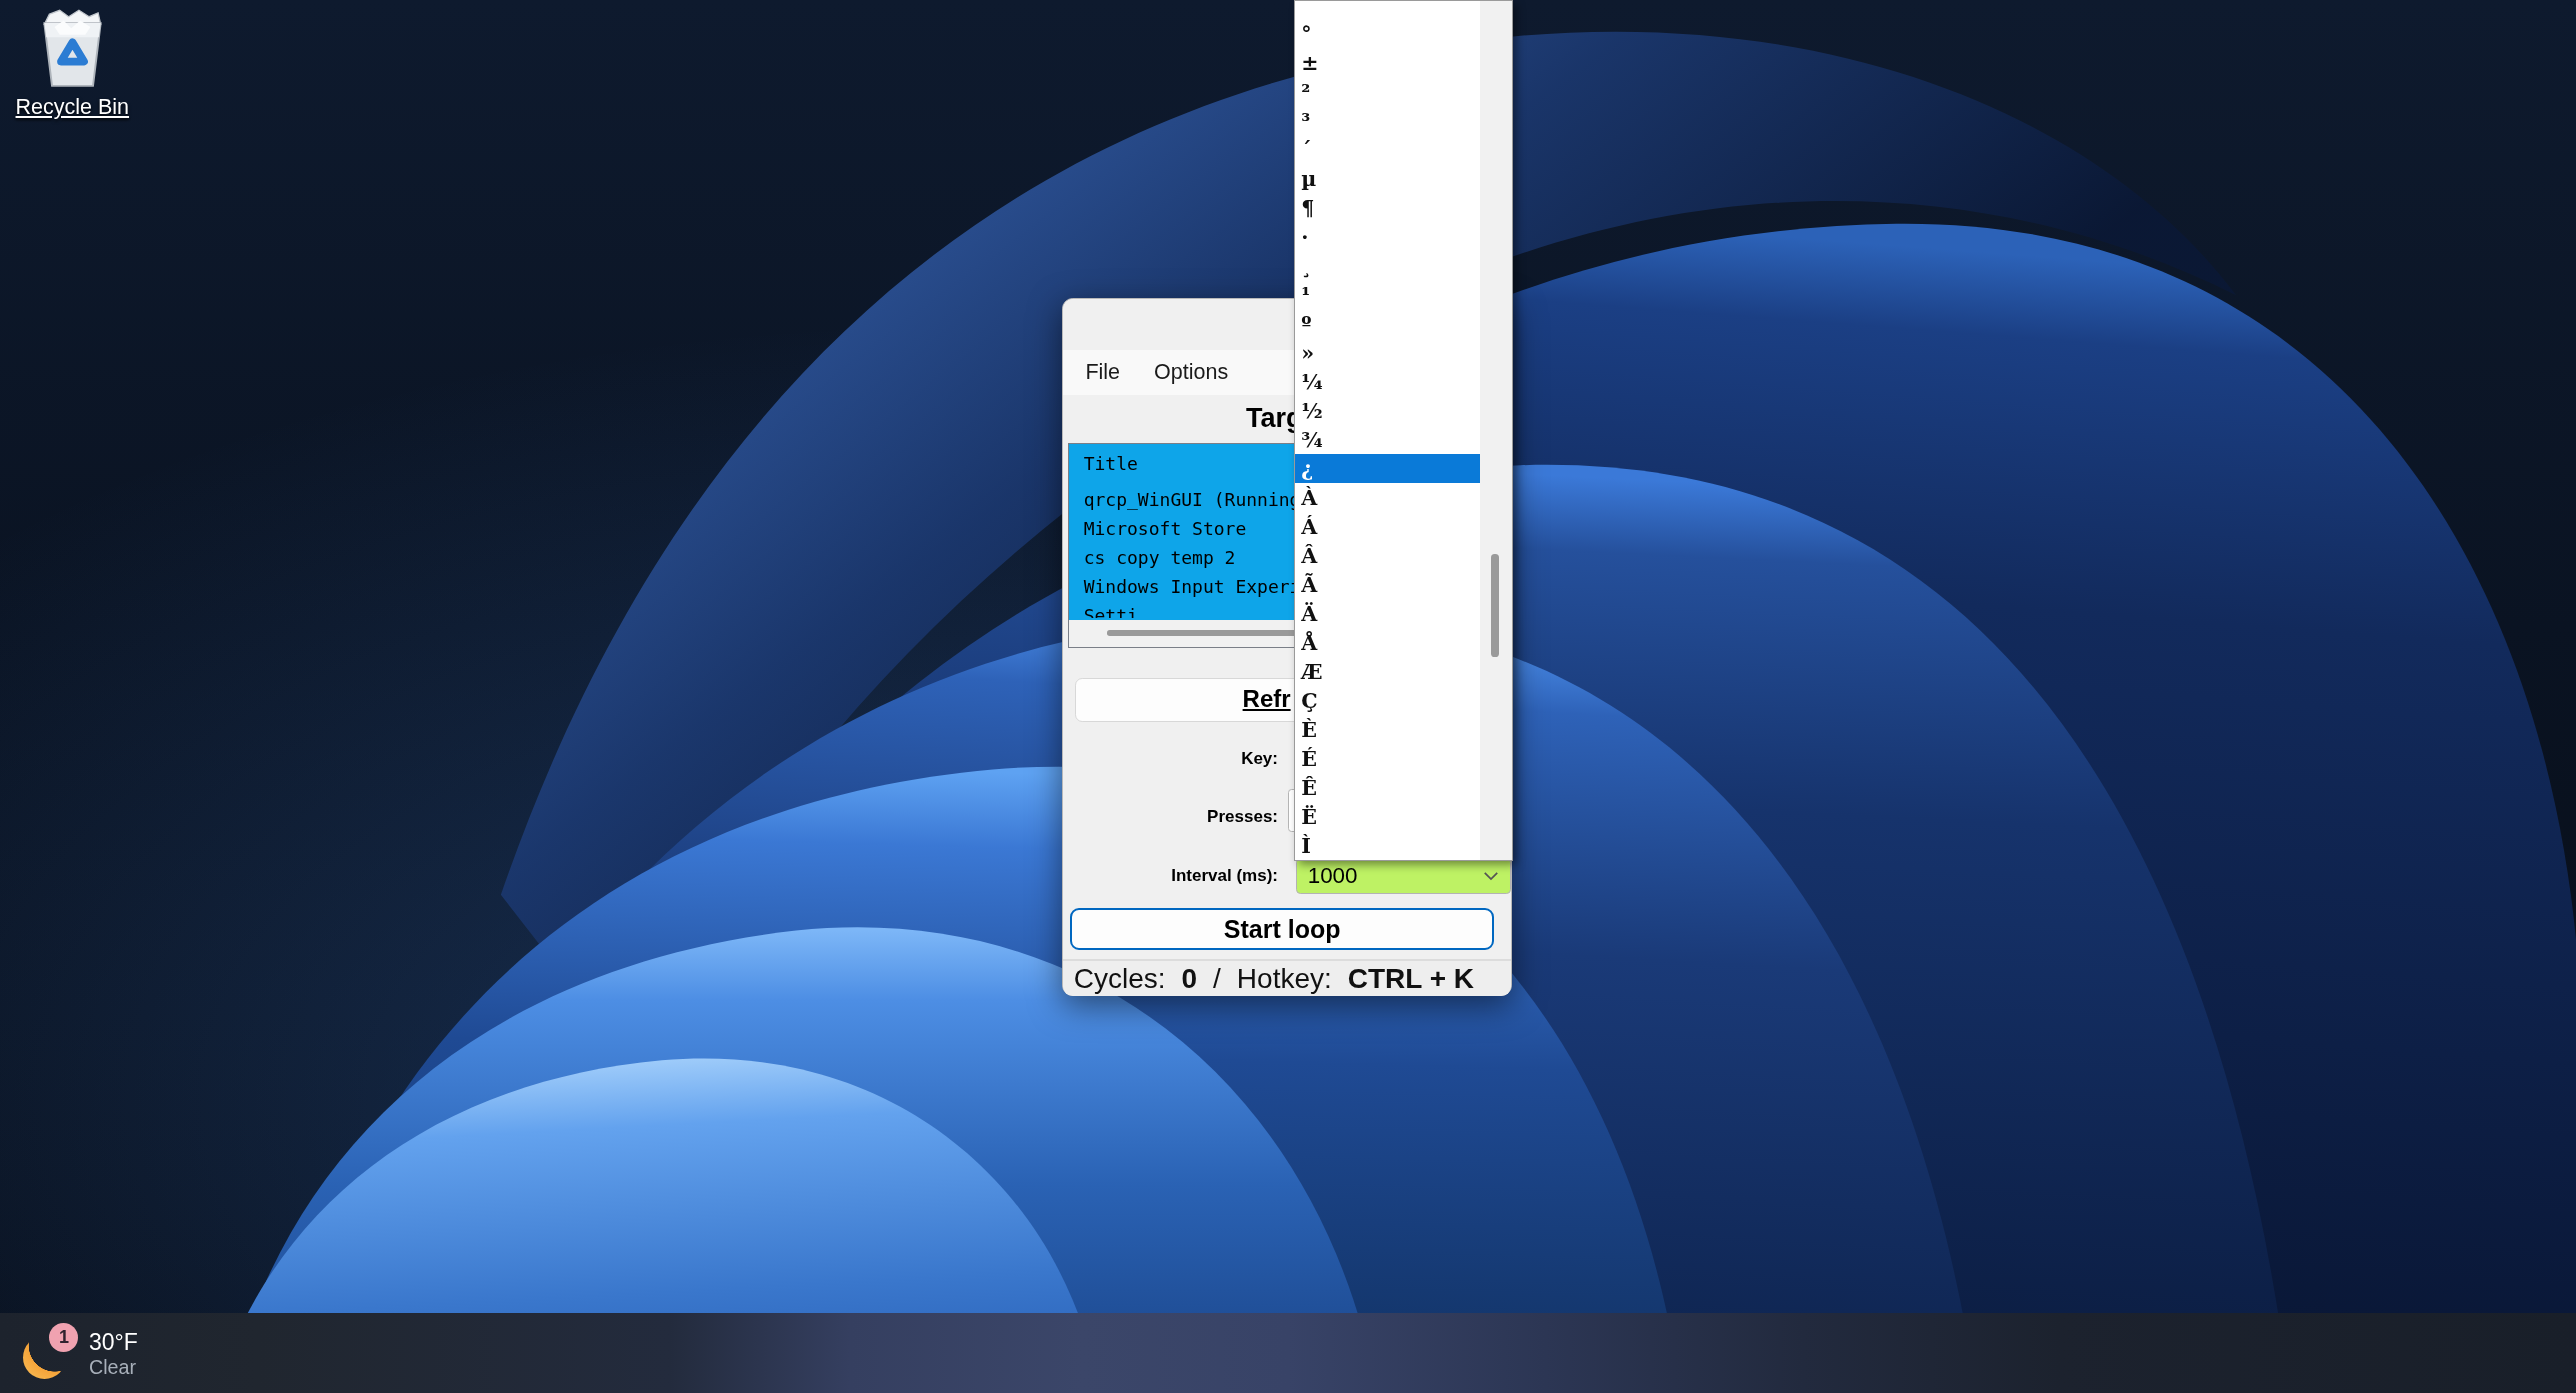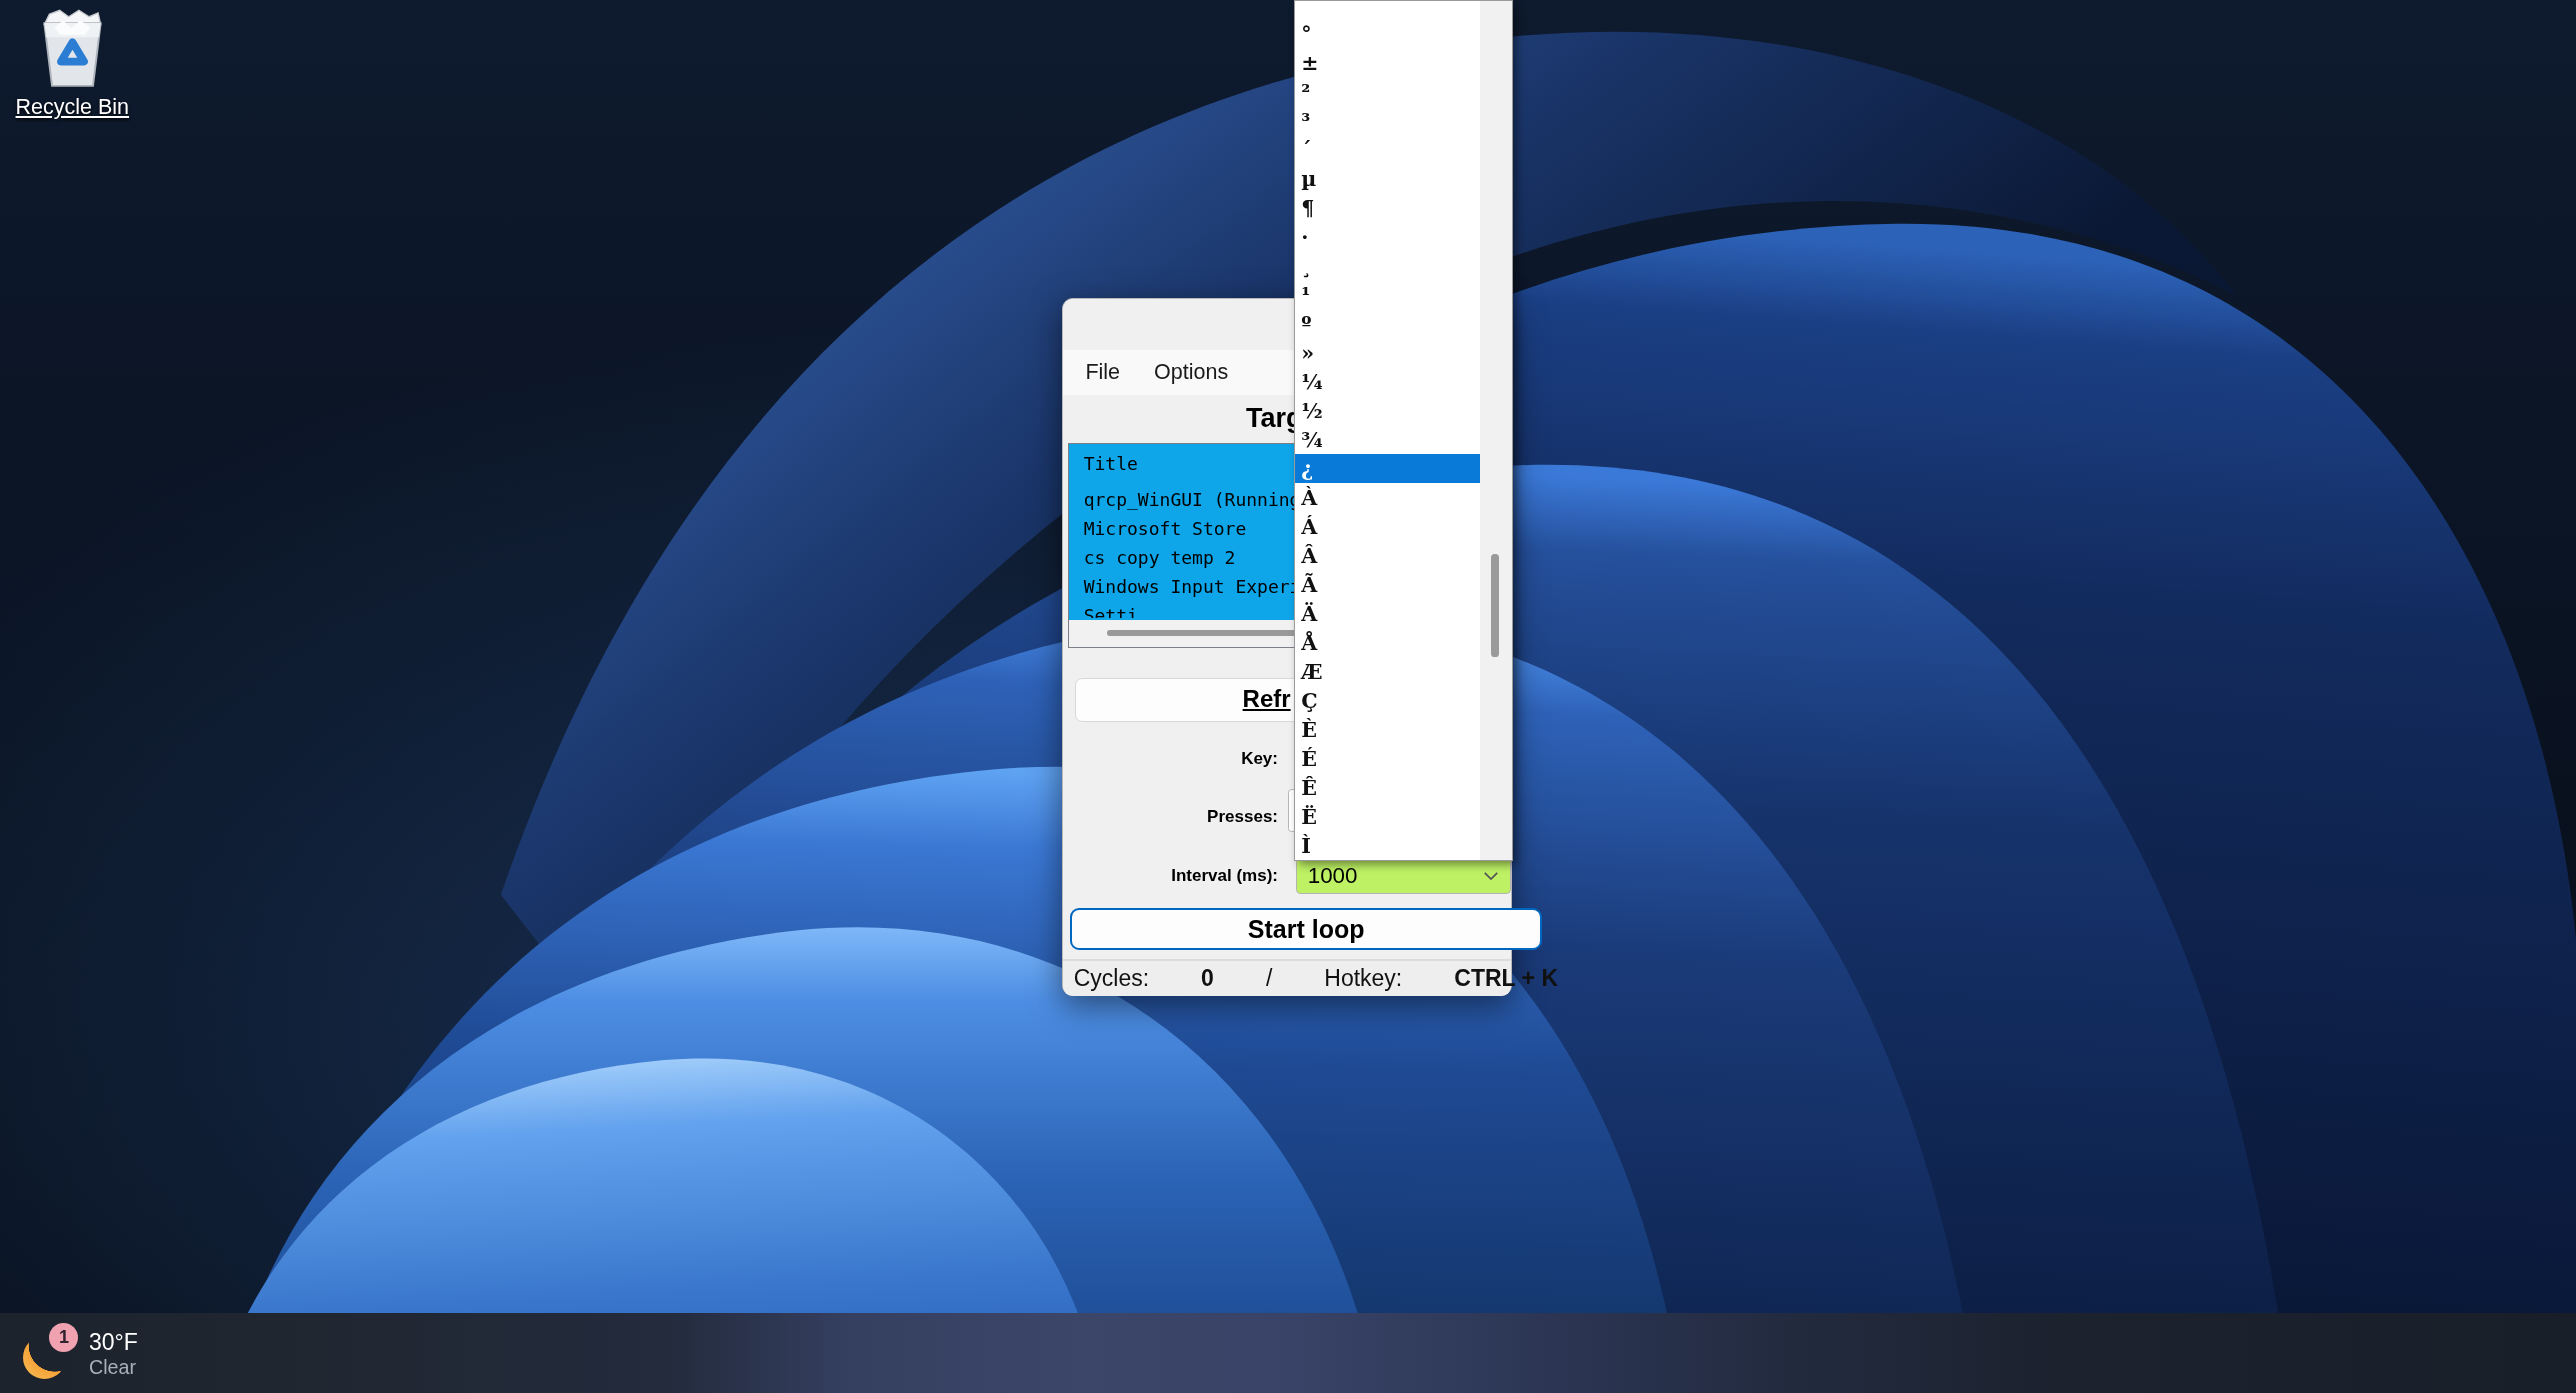--- a/index.html
+++ b/index.html
@@ -49,29 +49,29 @@
   .lbl-interval { top:559px; height:36px; line-height:36px; }
 
   .presses-sliver { position:absolute; left:225px; top:490px; width:10.7px; height:43px;
                     background:#fff; border:1.8px solid #b5b5b5; border-radius:3.6px; }
 
   .interval-combo { position:absolute; left:233px; top:559px; width:215px; height:36px;
                     background:#bef264; border:1.8px solid #b3b3b3; border-radius:4.5px;
                     display:flex; align-items:center; padding:0 10.7px; }
   .interval-combo span { font-size:22.4px; color:#000; flex:1; }
 
-  .start-btn { position:absolute; left:7.2px; top:609px; width:472px; height:42px;
+  .start-btn { position:absolute; left:7.2px; top:609px; width:424px; height:42px;
                background:#fdfdfd; border:2.7px solid #0067c0; border-radius:9px;
                display:flex; align-items:center; justify-content:center; cursor:pointer; }
   .start-btn span { font-size:25px; font-weight:bold; color:#000; }
 
   .statusdiv { position:absolute; left:0; top:660px; width:100%; height:1.8px; background:#dcdcdc; }
   .statusbar { position:absolute; left:0; top:662px; width:100%; height:35px; background:#eeeeee;
                border-radius:0 0 9.8px 9.8px; display:flex; align-items:center;
-               font-size:23px; color:#111;gap:36px; }
+               font-size:28px; color:#111; }
   .statusbar .s { margin-left:16px; white-space:nowrap; }
   .statusbar .first { margin-left:10.7px; }
   .statusbar .b { font-weight:bold; }
 
   
   .char-dropdown { position:absolute; left:1294px; top:0; width:219px; height:861px;
                    background:#fff; border:0.9px solid #9a9a9a; z-index:5;
                    box-shadow:3.6px 3.6px 9px rgba(0,0,0,.45); overflow:hidden; }
   .dd-items { position:absolute; left:0; top:-10.7px; width:186px; }
   .dd-item { height:29px; display:flex; align-items:center; padding-left:6.3px;

